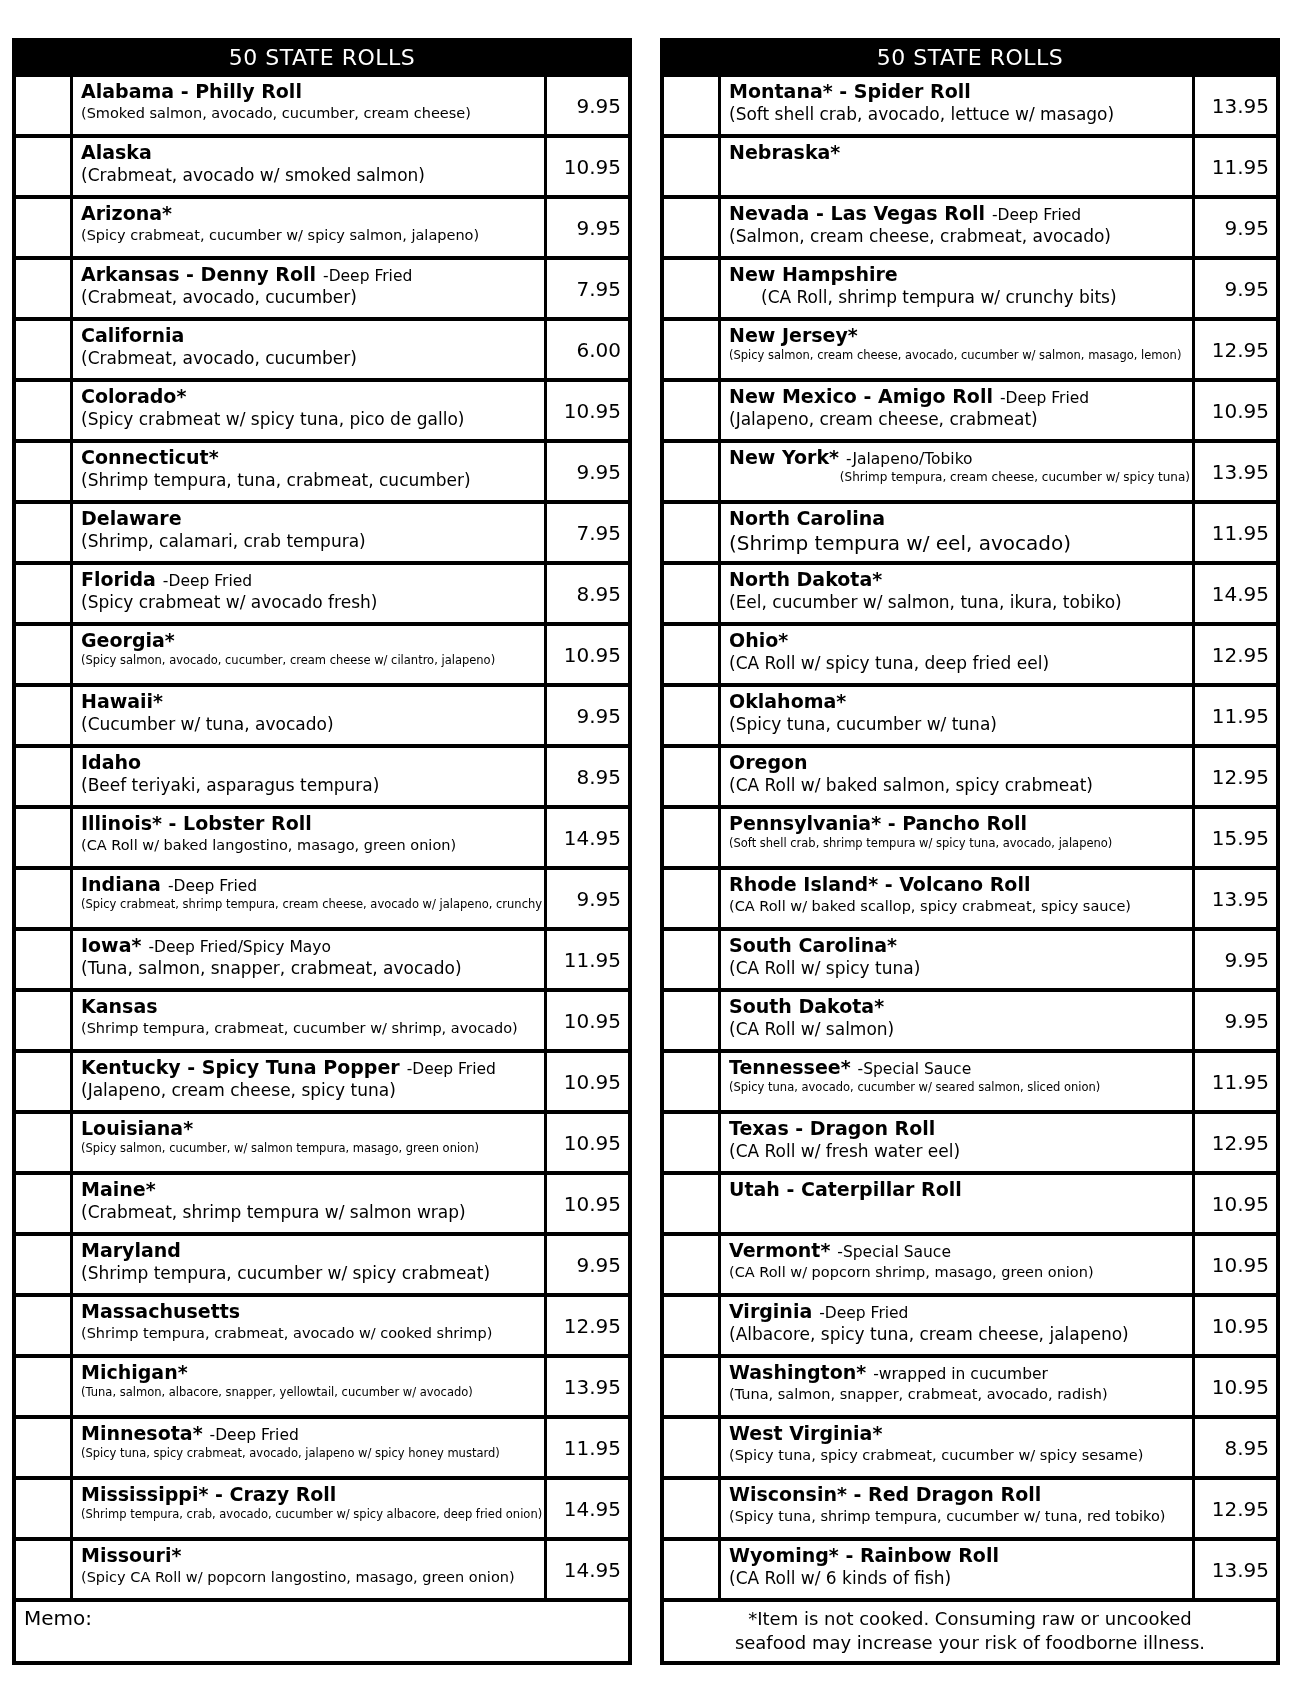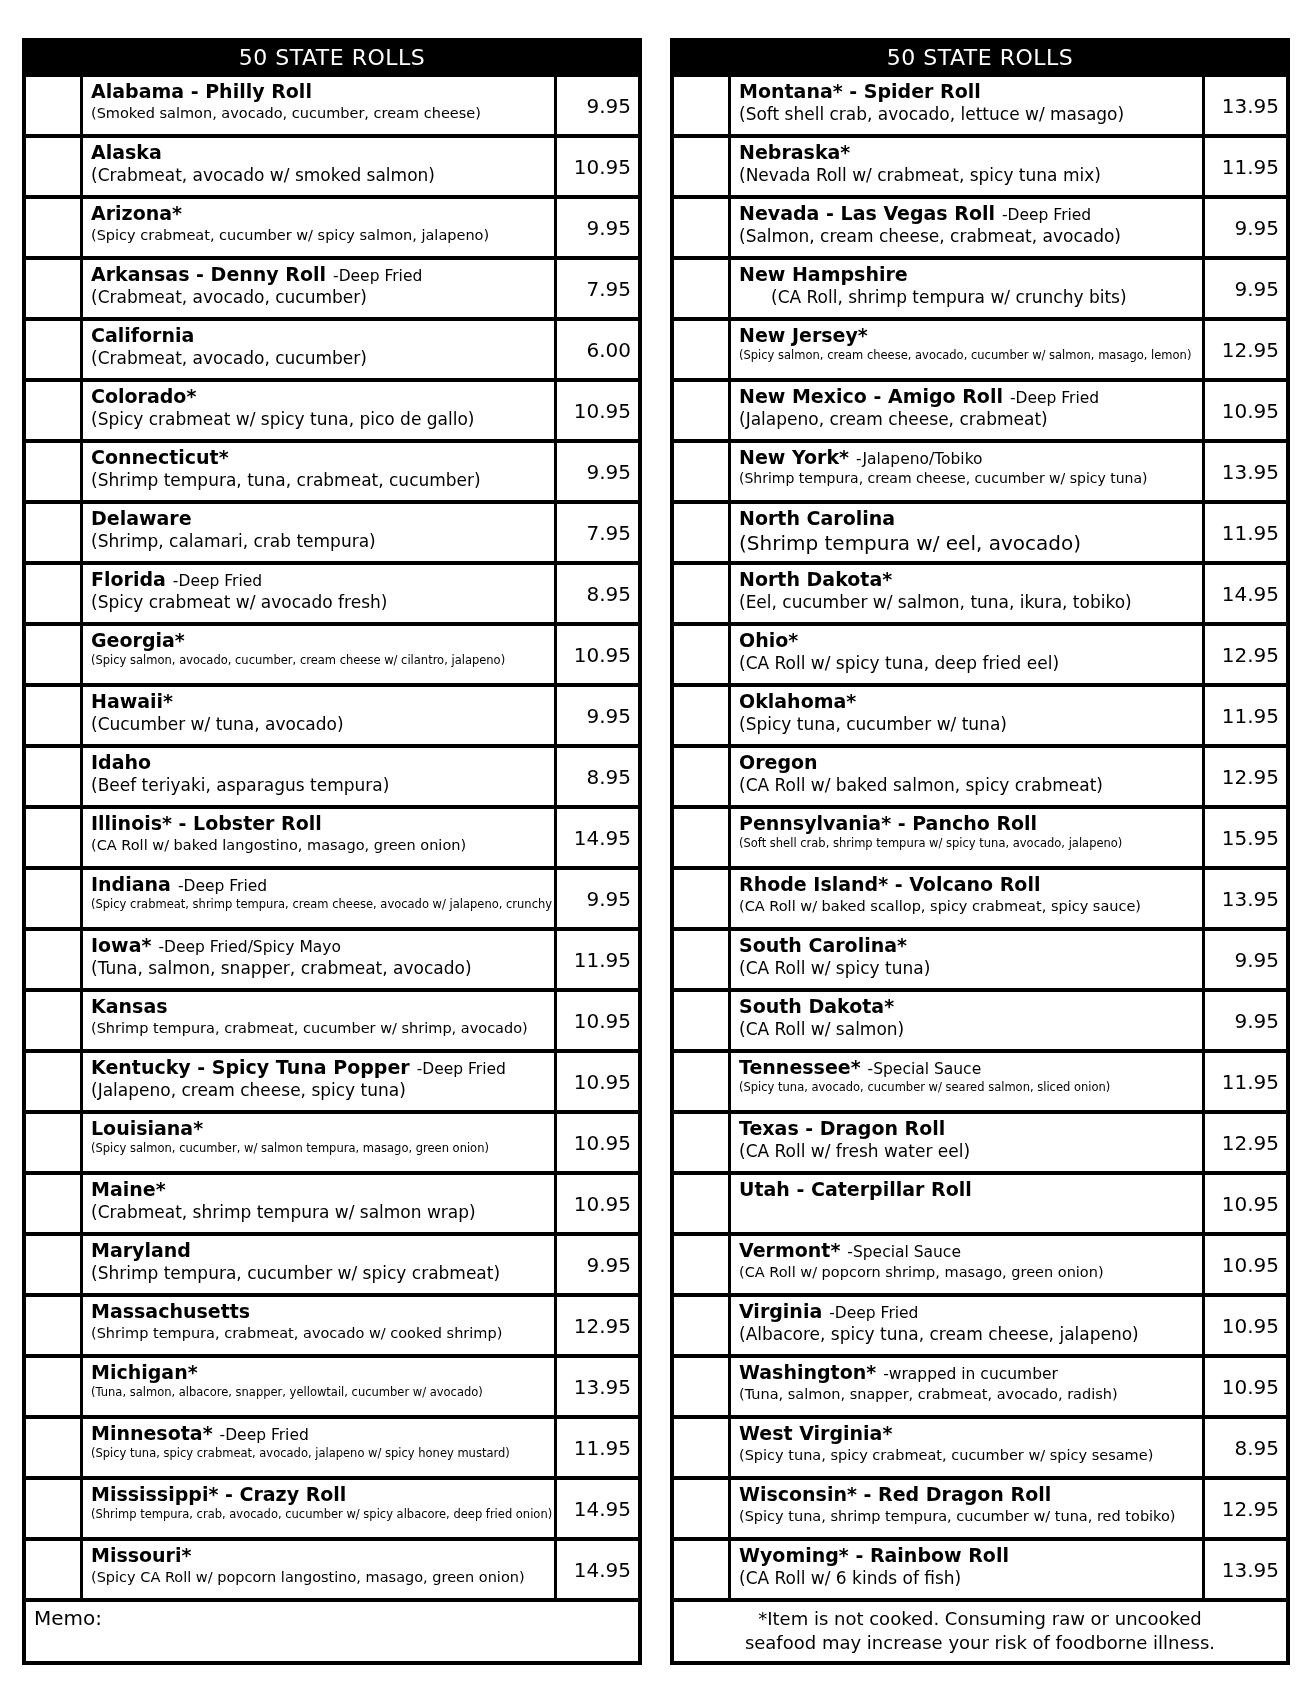--- a/index.html
+++ b/index.html
@@ -4,21 +4,21 @@
 <style>
   html, body { margin: 0; padding: 0; }
   body {
     width: 1316px; height: 1703px;
     background: #ffffff;
     font-family: "DejaVu Sans", "Liberation Sans", sans-serif;
     color: #000000;
     position: relative;
   }
   .page {
-    position: absolute; left: 22px; top: 38px;
+    position: absolute; left: 12px; top: 38px;
     display: flex; gap: 28px;
   }
   .panel {
     width: 612px;
     border: 4px solid #000;
     background: #fff;
     box-sizing: content-box;
   }
   .panel-header {
     height: 31px;
@@ -375,21 +375,20 @@
     </div>
     <div class="cell price">13.95</div>
   </div>
 
   <div class="row">
     <div class="cell check"></div>
     <div class="cell info">
       <div class="name-line">
         <span class="name">Nebraska*</span>
       </div>
-      <div class="desc" style="font-size: 17px;">(Nevada Roll w/ crabmeat, spicy tuna mix)</div>
     </div>
     <div class="cell price">11.95</div>
   </div>
 
   <div class="row">
     <div class="cell check"></div>
     <div class="cell info">
       <div class="name-line">
         <span class="name">Nevada - Las Vegas Roll</span><span class="suffix">-Deep Fried</span>
       </div>
@@ -430,21 +429,21 @@
     </div>
     <div class="cell price">10.95</div>
   </div>
 
   <div class="row">
     <div class="cell check"></div>
     <div class="cell info">
       <div class="name-line">
         <span class="name">New York*</span><span class="suffix">-Jalapeno/Tobiko</span>
       </div>
-      <div class="desc" style="font-size: 14px;">(Shrimp tempura, cream cheese, cucumber w/ spicy tuna)</div>
+      <div class="desc" style="font-size: 12px; text-align: right;">(Shrimp tempura, cream cheese, cucumber w/ spicy tuna)</div>
     </div>
     <div class="cell price">13.95</div>
   </div>
 
   <div class="row">
     <div class="cell check"></div>
     <div class="cell info">
       <div class="name-line">
         <span class="name">North Carolina</span>
       </div>

